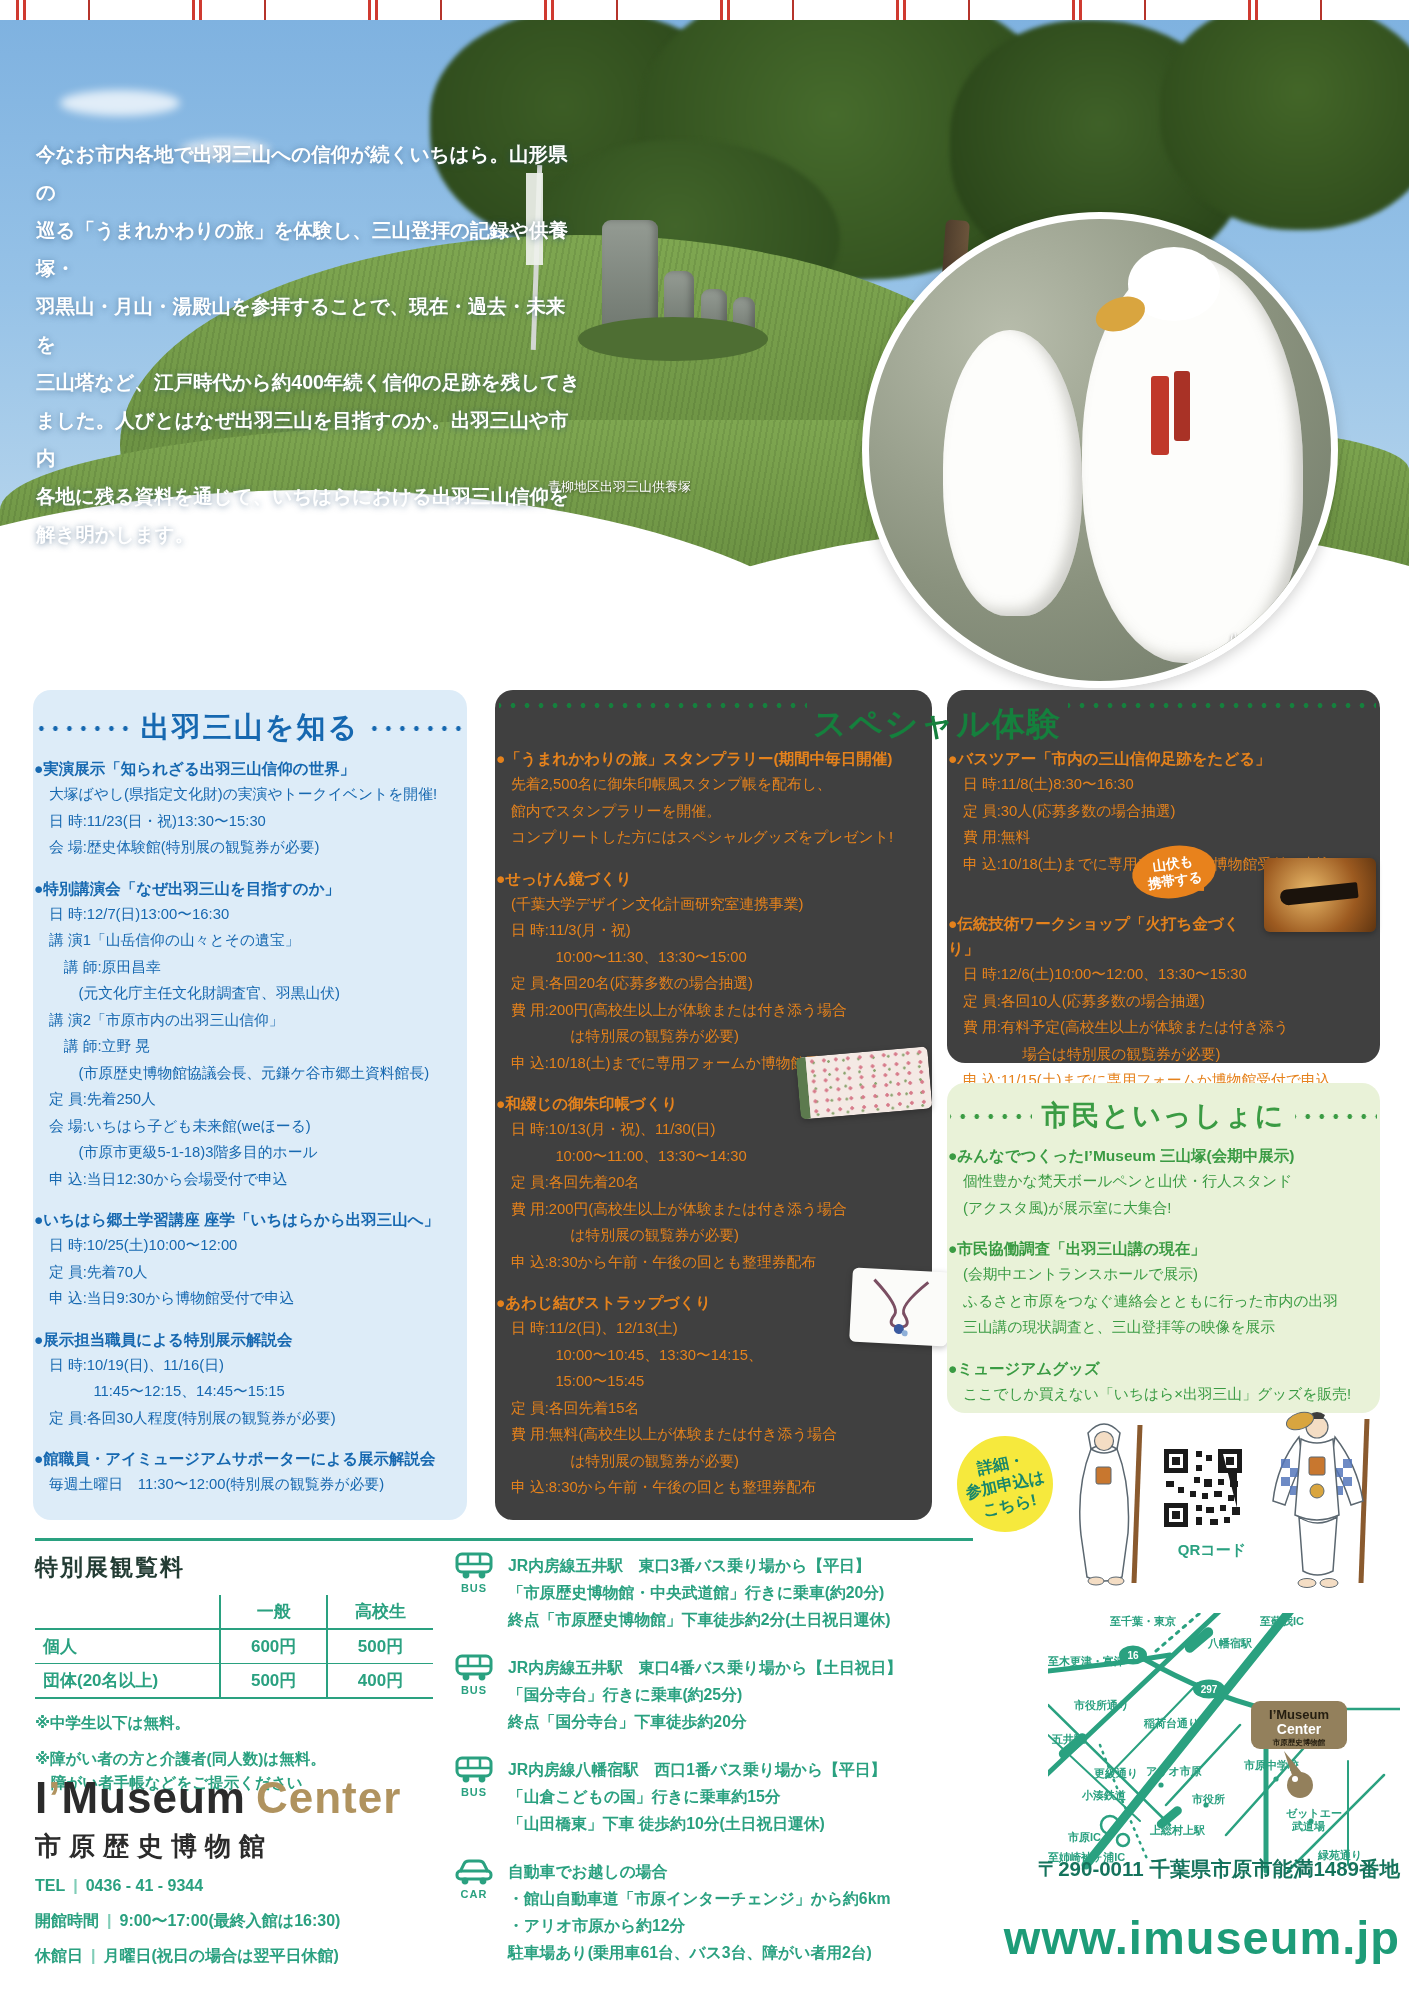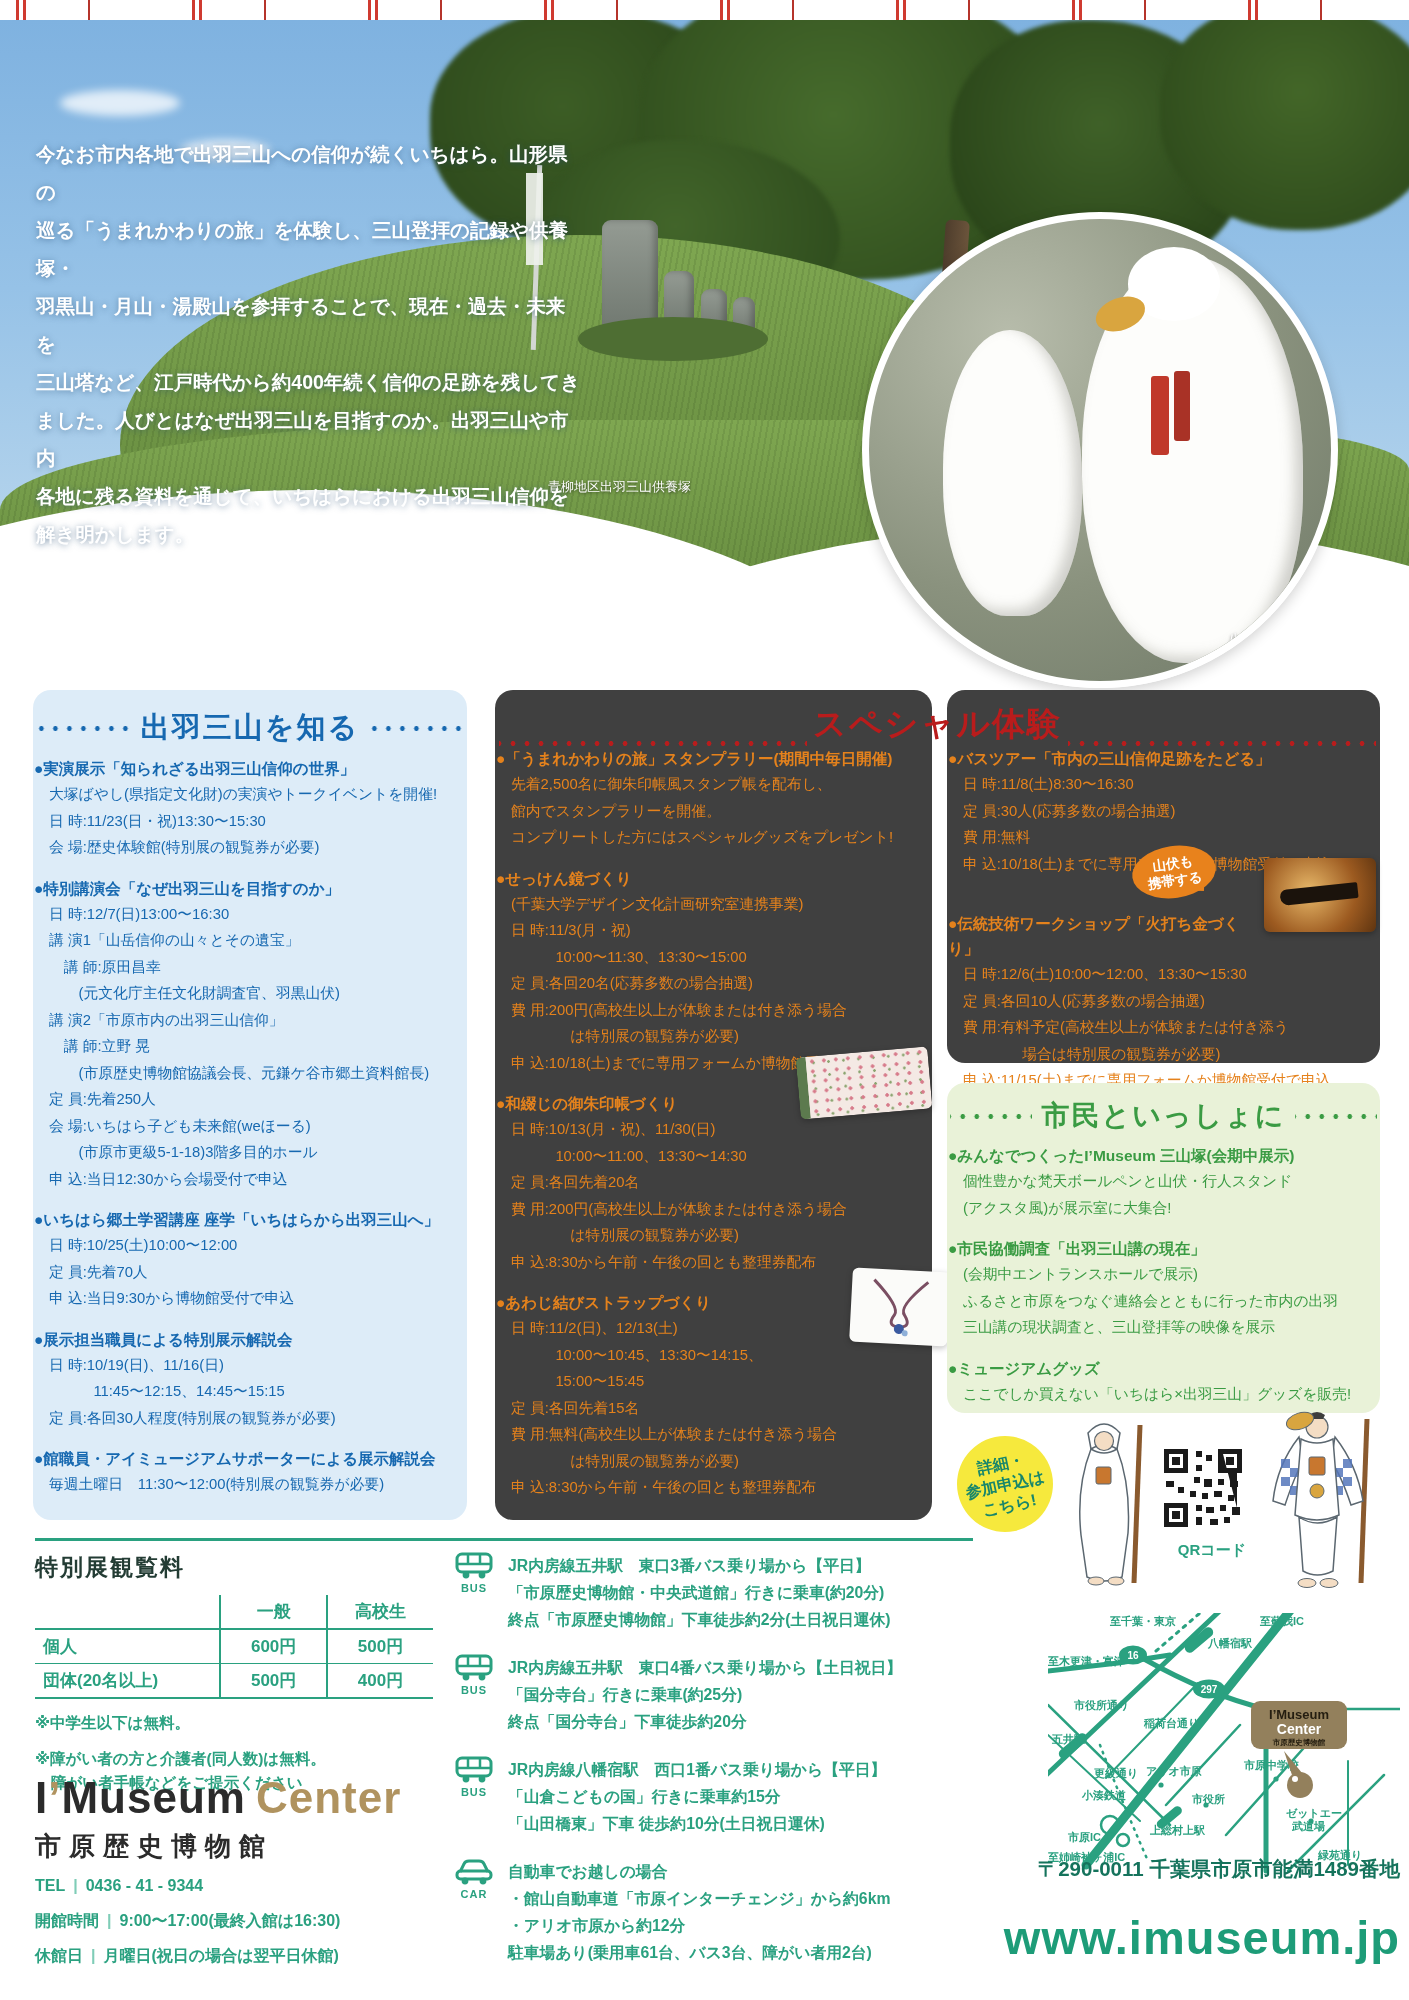--- a/index.html
+++ b/index.html
@@ -36,21 +36,21 @@
   .box.blue{background:#ddecf8;color:#1668b0}
   .box.orange{background:#404040;color:#e5821c}
   .box.green{background:#e9f2d8;color:#3a9b43}
   .sec-head{display:flex;align-items:center;gap:10px;margin:4px 2px 8px}
   .sec-head .dots{flex:1;height:7px;background-image:radial-gradient(circle,currentColor 2.2px,transparent 2.7px);
     background-size:14px 7px;background-repeat:repeat-x;background-position:center}
   .sec-head .t{font-weight:bold;letter-spacing:2px;font-size:29px;white-space:nowrap}
   .it{font-weight:bold;font-size:15.5px;line-height:25px;margin-top:15px}
   .ln{font-size:14.8px;line-height:26.5px;padding-left:15px;white-space:pre-wrap}
   #spx-wrap{position:absolute;left:495px;top:690px;width:885px;height:830px}
-  #spx-head{position:absolute;left:4px;right:4px;top:12px;z-index:2;color:#b91c1c;display:flex;align-items:flex-end;gap:6px}
+  #spx-head{position:absolute;left:4px;right:4px;top:12px;z-index:2;color:#15803d;display:flex;align-items:flex-start;gap:6px}
   #spx-head .dots{flex:1;height:7px;background-image:radial-gradient(circle,currentColor 2.2px,transparent 2.7px);background-size:14px 7px;background-repeat:repeat-x;background-position:center}
   #spx-head .t{font-weight:bold;font-size:33px;letter-spacing:2px;white-space:nowrap}
   .mini-photo{position:absolute;border-radius:6px;box-shadow:0 2px 6px rgba(0,0,0,.25)}
   #photo-book{left:303px;top:362px;width:122px;height:62px;transform:rotate(-5deg);
     background:#f4e9e4;background-image:radial-gradient(circle,#d77a8a 1.5px,transparent 2px),radial-gradient(circle,#8aa56f 1px,transparent 1.6px);background-size:12px 10px,15px 13px;border-left:10px solid #5c7a4e}
   #photo-strap{left:356px;top:580px;width:98px;height:74px;transform:rotate(3deg);background:#fbfbf9;display:flex;align-items:center;justify-content:center}
   #photo-flint{position:absolute;left:317px;top:168px;width:112px;height:74px;border-radius:6px;
     background:radial-gradient(circle at 40% 45%,#e8b96a,#9c5a20 60%,#5e3410);box-shadow:0 2px 6px rgba(0,0,0,.3)}
   #photo-flint .steel{position:absolute;left:16px;top:28px;width:78px;height:16px;background:#1b130c;border-radius:8px 2px 2px 10px;transform:rotate(-6deg)}
   #badge-yamabushi{position:absolute;left:185px;top:156px;width:84px;height:52px;background:#e8821c;border-radius:50%;

